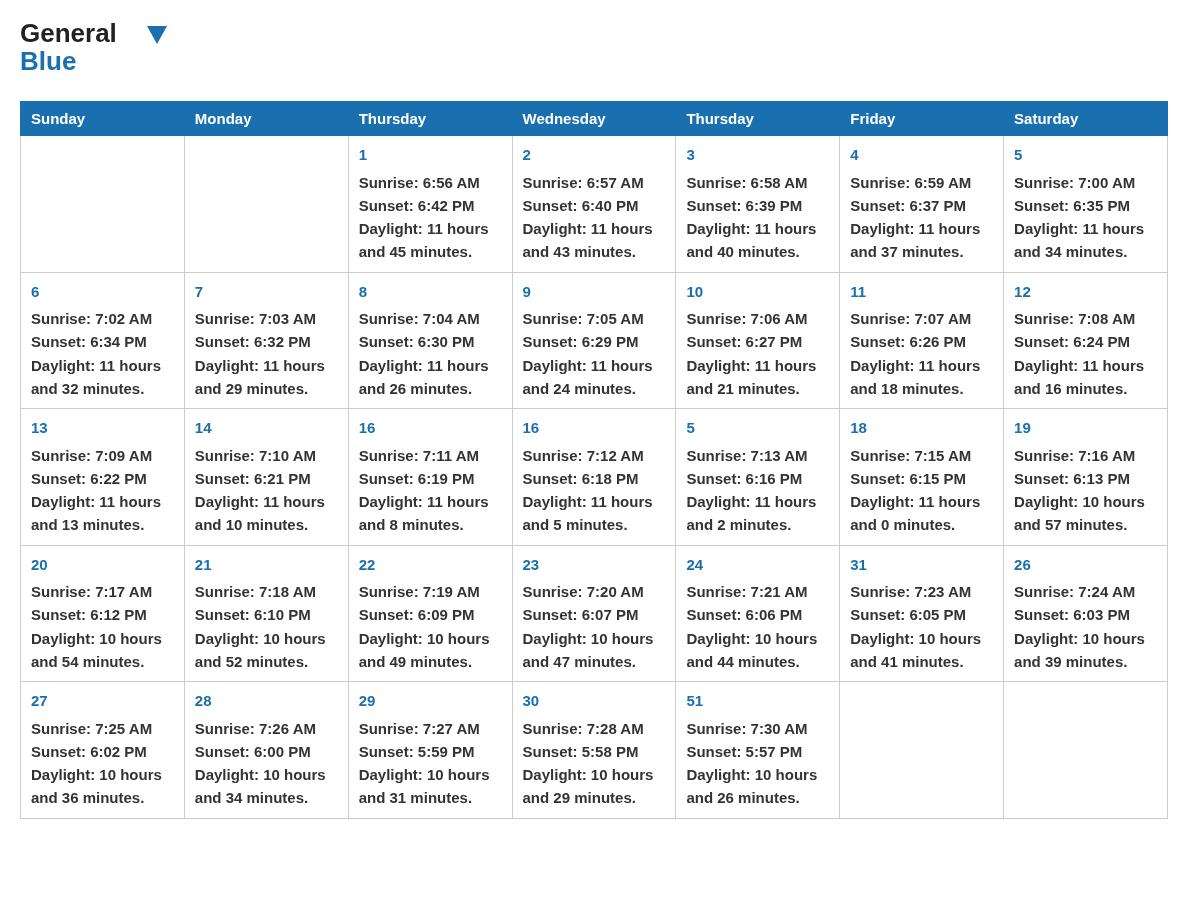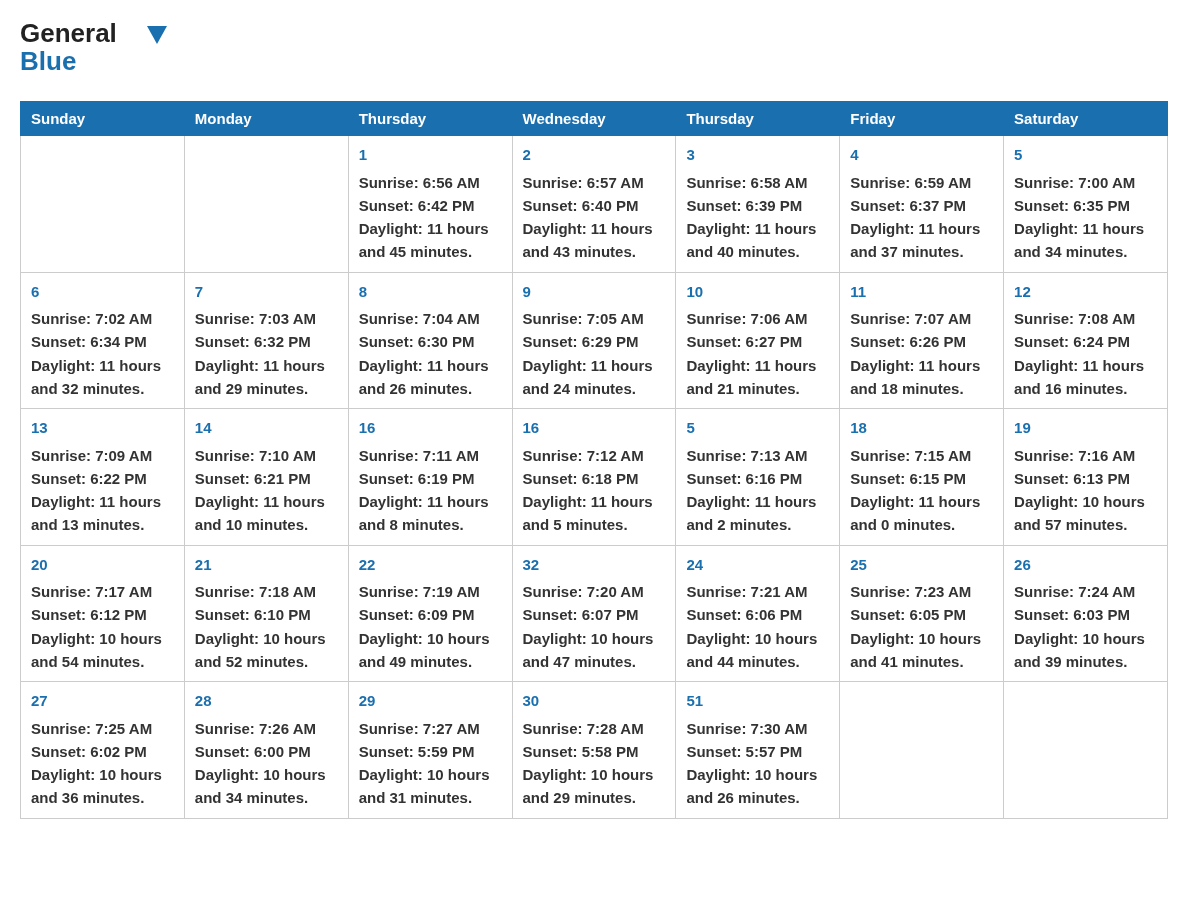--- a/index.html
+++ b/index.html
@@ -223,29 +223,29 @@
         </td>
         <td>
           <span class="day-number">21</span>
           <div class="day-info">Sunrise: 7:18 AM<br>Sunset: 6:10 PM<br>Daylight: 10 hours<br>and 52 minutes.</div>
         </td>
         <td>
           <span class="day-number">22</span>
           <div class="day-info">Sunrise: 7:19 AM<br>Sunset: 6:09 PM<br>Daylight: 10 hours<br>and 49 minutes.</div>
         </td>
         <td>
-          <span class="day-number">32</span>
+          <span class="day-number">23</span>
           <div class="day-info">Sunrise: 7:20 AM<br>Sunset: 6:07 PM<br>Daylight: 10 hours<br>and 47 minutes.</div>
         </td>
         <td>
           <span class="day-number">24</span>
           <div class="day-info">Sunrise: 7:21 AM<br>Sunset: 6:06 PM<br>Daylight: 10 hours<br>and 44 minutes.</div>
         </td>
         <td>
-          <span class="day-number">25</span>
+          <span class="day-number">31</span>
           <div class="day-info">Sunrise: 7:23 AM<br>Sunset: 6:05 PM<br>Daylight: 10 hours<br>and 41 minutes.</div>
         </td>
         <td>
           <span class="day-number">26</span>
           <div class="day-info">Sunrise: 7:24 AM<br>Sunset: 6:03 PM<br>Daylight: 10 hours<br>and 39 minutes.</div>
         </td>
       </tr>
       <tr>
         <td>
           <span class="day-number">27</span>

